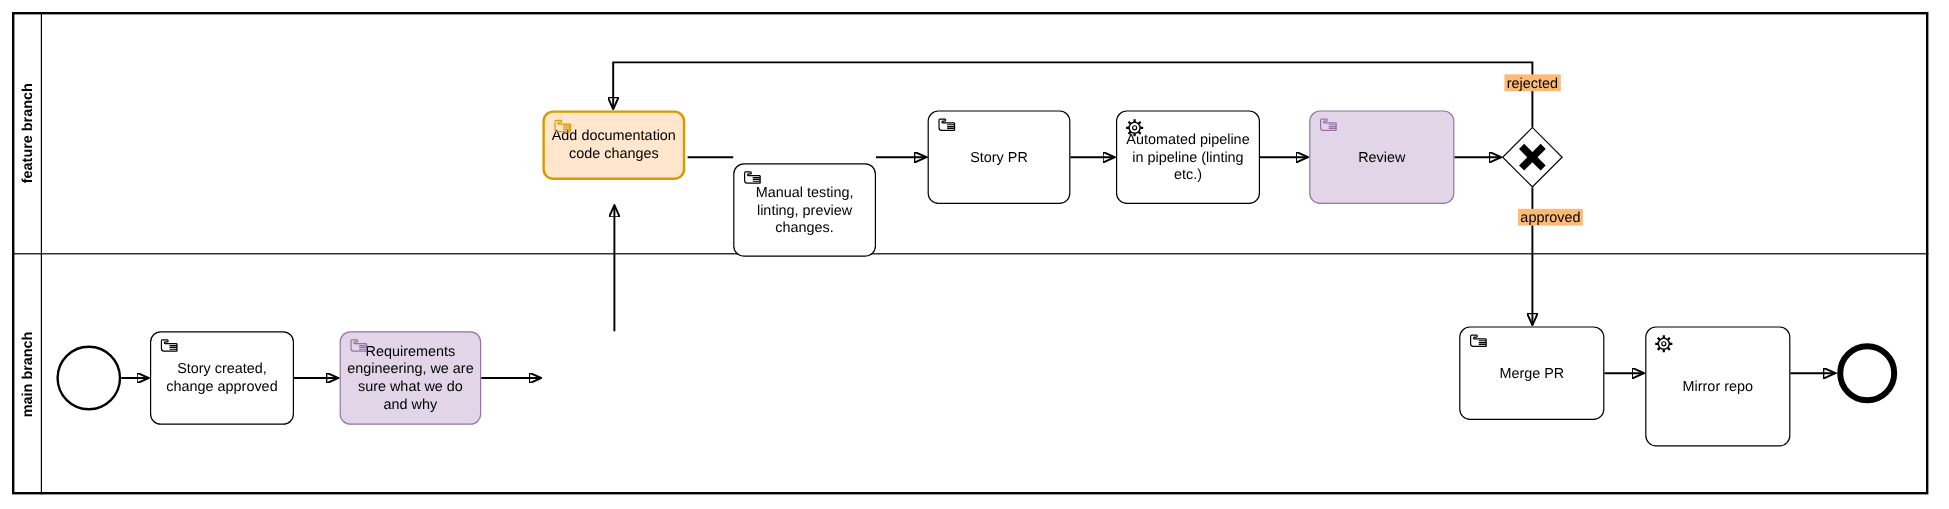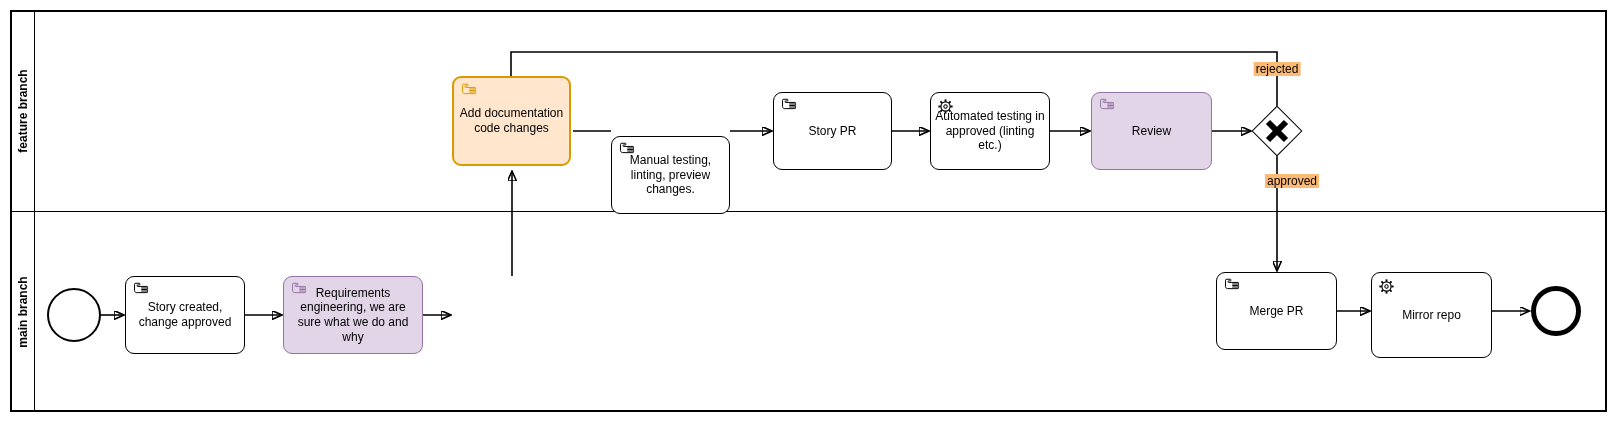--- a/index.html
+++ b/index.html
@@ -143,21 +143,21 @@
     <path d="M1212,131 L1250.5,131" marker-end="url(#arrow)"></path>
     <path d="M1277,106 L1277,52 L511,52 L511,90.5" marker-end="url(#arrow)"></path>
     <path d="M1277,156 L1277,270.5" marker-end="url(#arrow)"></path>
     <path d="M1337,311 L1369.5,311" marker-end="url(#arrow)"></path>
     <path d="M1492,311 L1529,311" marker-end="url(#arrow)"></path>
   </svg>
 
   <div class="event-start"></div>
   <div class="event-end"></div>
 
-  <div class="task orange" style="left:452px; top:76px; width:119px; height:90px;">
+  <div class="task orange" style="left:452px; top:92px; width:119px; height:58px;">
     <span class="icon"><svg width="18" height="13">
           <use href="#icon-hand"></use>
         </svg></span>
     <span>Add documentation code changes</span>
   </div>
   <div class="task" style="left:611px; top:92px; width:119px; height:78px;margin-top:44px;">
     <span class="icon"><svg width="18" height="13">
           <use href="#icon-hand"></use>
         </svg></span>
     <span>Manual testing, linting, preview changes.</span>
@@ -165,21 +165,21 @@
   <div class="task" style="left:773px; top:92px; width:119px; height:78px;">
     <span class="icon"><svg width="18" height="13">
           <use href="#icon-hand"></use>
         </svg></span>
     <span>Story PR</span>
   </div>
   <div class="task" style="left:930px; top:92px; width:120px; height:78px;">
     <span class="icon"><svg width="17" height="17">
           <use href="#icon-gear"></use>
         </svg></span>
-    <span>Automated testing in approved (linting etc.)</span>
+    <span>Automated pipeline in pipeline (linting etc.)</span>
   </div>
   <div class="task purple" style="left:1091px; top:92px; width:121px; height:78px;">
     <span class="icon"><svg width="18" height="13">
           <use href="#icon-hand"></use>
         </svg></span>
     <span>Review</span>
   </div>
 
   <div class="gateway"></div>
   <svg class="gateway-x" width="26" height="26">
@@ -188,32 +188,32 @@
   </svg>
   <div class="edge-label" style="left:1277px; top:62px;">rejected</div>
   <div class="edge-label" style="left:1278px; top:174px;margin-left:14px;">approved</div>
 
   <div class="task" style="left:125px; top:276px; width:120px; height:78px;">
     <span class="icon"><svg width="18" height="13">
           <use href="#icon-hand"></use>
         </svg></span>
     <span>Story created, change approved</span>
   </div>
-  <div class="task purple" style="left:283px; top:276px; width:140px; height:78px;">
+  <div class="task purple" style="left:283px; top:276px; width:118px; height:78px;">
     <span class="icon"><svg width="18" height="13">
           <use href="#icon-hand"></use>
         </svg></span>
     <span>Requirements engineering, we are sure what we do and why</span>
   </div>
   <div class="task" style="left:1216px; top:272px; width:121px; height:78px;">
     <span class="icon"><svg width="18" height="13">
           <use href="#icon-hand"></use>
         </svg></span>
     <span>Merge PR</span>
   </div>
-  <div class="task" style="left:1371px; top:272px; width:121px; height:86px;">
+  <div class="task" style="left:1371px; top:272px; width:121px; height:100px;">
     <span class="icon"><svg width="17" height="17">
           <use href="#icon-gear"></use>
         </svg></span>
     <span>Mirror repo</span>
   </div>
 
 </div>
 
 </body></html>

